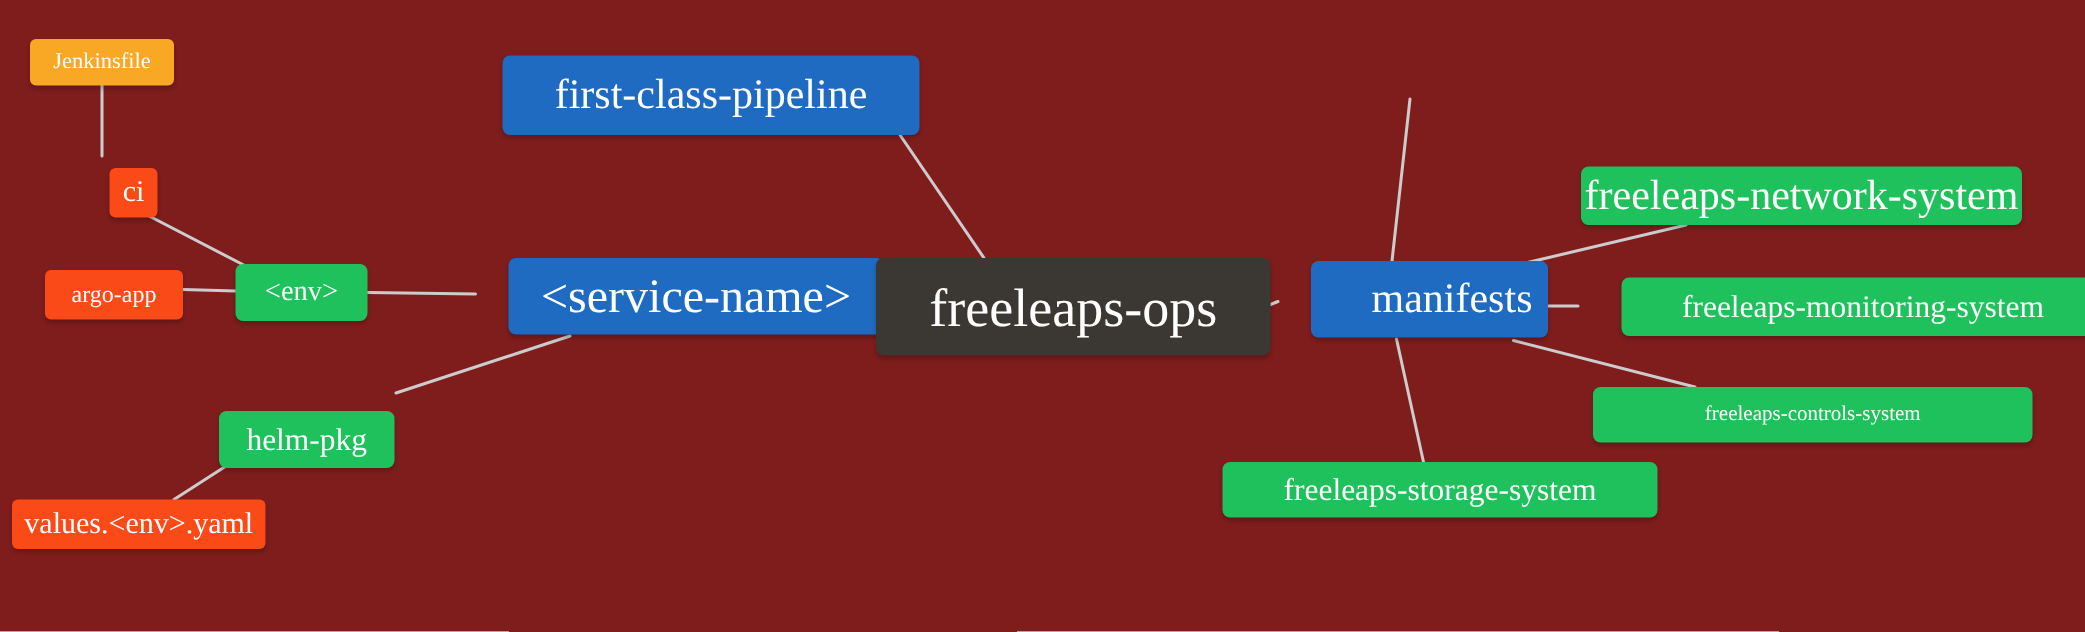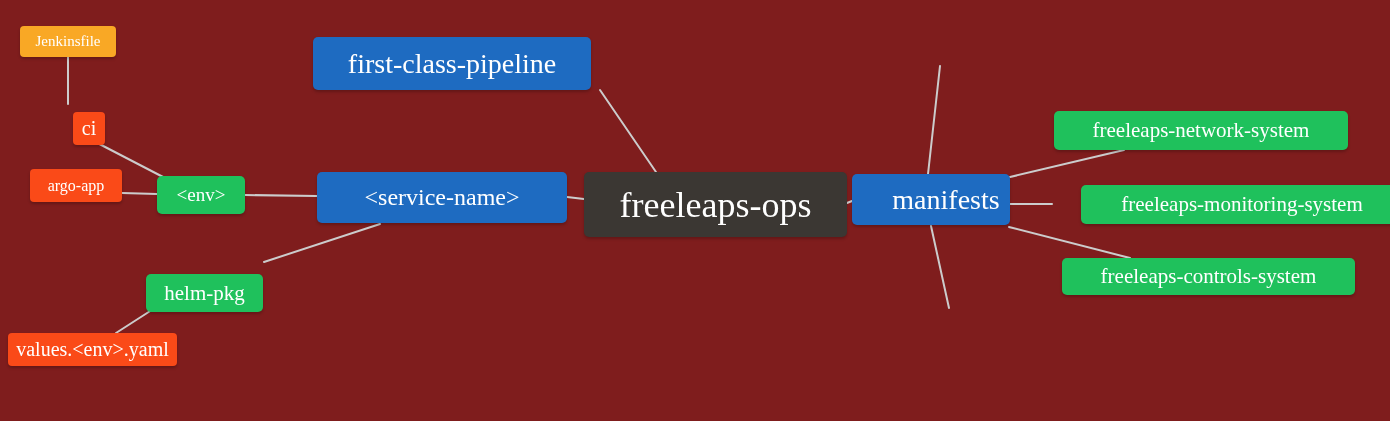--- a/index.html
+++ b/index.html
@@ -15,40 +15,40 @@
   .node{
     position:absolute;
     display:flex;align-items:center;justify-content:center;
     color:#ffffff;
     border-radius:5px;
     box-shadow:0 2px 3px rgba(0,0,0,0.22);
     white-space:nowrap;
     cursor:pointer;
     box-sizing:border-box;
   }
-  .blue  {background:#1e6bc1;}
+  .blue  {background:#1e6bc1;margin-left:22px;}
   .green {background:#1fc15c;}
   .red   {background:#fa4a18;}
   .orange{background:#f9a825;}
   .dark  {background:#3b3733;}
 
   .n-jenkinsfile {left:20px;  top:26px;  width:96px;  height:31px; font-size:15px; border-radius:4px;}
   .n-ci          {left:53px;  top:112px; width:32px;  height:33px; font-size:20px; border-radius:4px;margin-left:20px;}
-  .n-argo-app    {left:30px;  top:169px; width:92px;  height:33px; font-size:16px; border-radius:4px;}
+  .n-argo-app    {left:30px;  top:180px; width:92px;  height:33px; font-size:16px; border-radius:4px;}
   .n-env         {left:157px; top:176px; width:88px;  height:38px; font-size:19px;}
   .n-helm-pkg    {left:146px; top:259px; width:117px; height:38px; font-size:21px;margin-top:15px;}
   .n-values-yaml {left:8px;   top:333px; width:169px; height:33px; font-size:20px; border-radius:4px;}
   .n-first-class-pipeline{left:313px; top:37px;  width:278px; height:53px; font-size:28px;}
-  .n-service-name{left:317px; top:172px; width:250px; height:51px; font-size:24px;}
+  .n-service-name{left:317px; top:172px; width:250px; height:51px; font-size:32px;}
   .n-root        {left:584px; top:172px; width:263px; height:65px; font-size:36px;}
   .n-manifests   {left:852px; top:174px; width:158px; height:51px; font-size:28px;padding-left:30px;}
   .n-devops      {left:797px; top:30px;  width:286px; height:36px; font-size:21px;}
-  .n-network     {left:1054px;top:111px; width:294px; height:39px; font-size:21px;}
+  .n-network     {left:1054px;top:111px; width:294px; height:39px; font-size:28px;}
   .n-monitoring  {left:1052px;top:185px; width:322px; height:39px; font-size:21px;margin-left:29px;}
-  .n-controls    {left:1062px;top:258px; width:293px; height:37px; font-size:21px;}
+  .n-controls    {left:1062px;top:258px; width:293px; height:37px; font-size:14px;}
   .n-storage     {left:815px; top:308px; width:290px; height:37px; font-size:21px;}
 </style>
 </head>
 <body>
 
 <div id="canvas">
 
   <svg id="edges" viewBox="0 0 1390 421" xmlns="http://www.w3.org/2000/svg">
     <path d="M68,57 L68,104"></path>
     <path d="M82,135 L165,178"></path>
@@ -72,14 +72,15 @@
   <div class="node green n-env">&lt;env&gt;</div>
   <div class="node green n-helm-pkg">helm-pkg</div>
   <div class="node red n-values-yaml">values.&lt;env&gt;.yaml</div>
   <div class="node blue n-first-class-pipeline">first-class-pipeline</div>
   <div class="node blue n-service-name">&lt;service-name&gt;</div>
   <div class="node dark n-root">freeleaps-ops</div>
   <div class="node blue n-manifests">manifests</div>
   <div class="node green n-network">freeleaps-network-system</div>
   <div class="node green n-monitoring">freeleaps-monitoring-system</div>
   <div class="node green n-controls">freeleaps-controls-system</div>
+  <div class="node green n-storage">freeleaps-storage-system</div>
 
 </div>
 
 </body></html>

